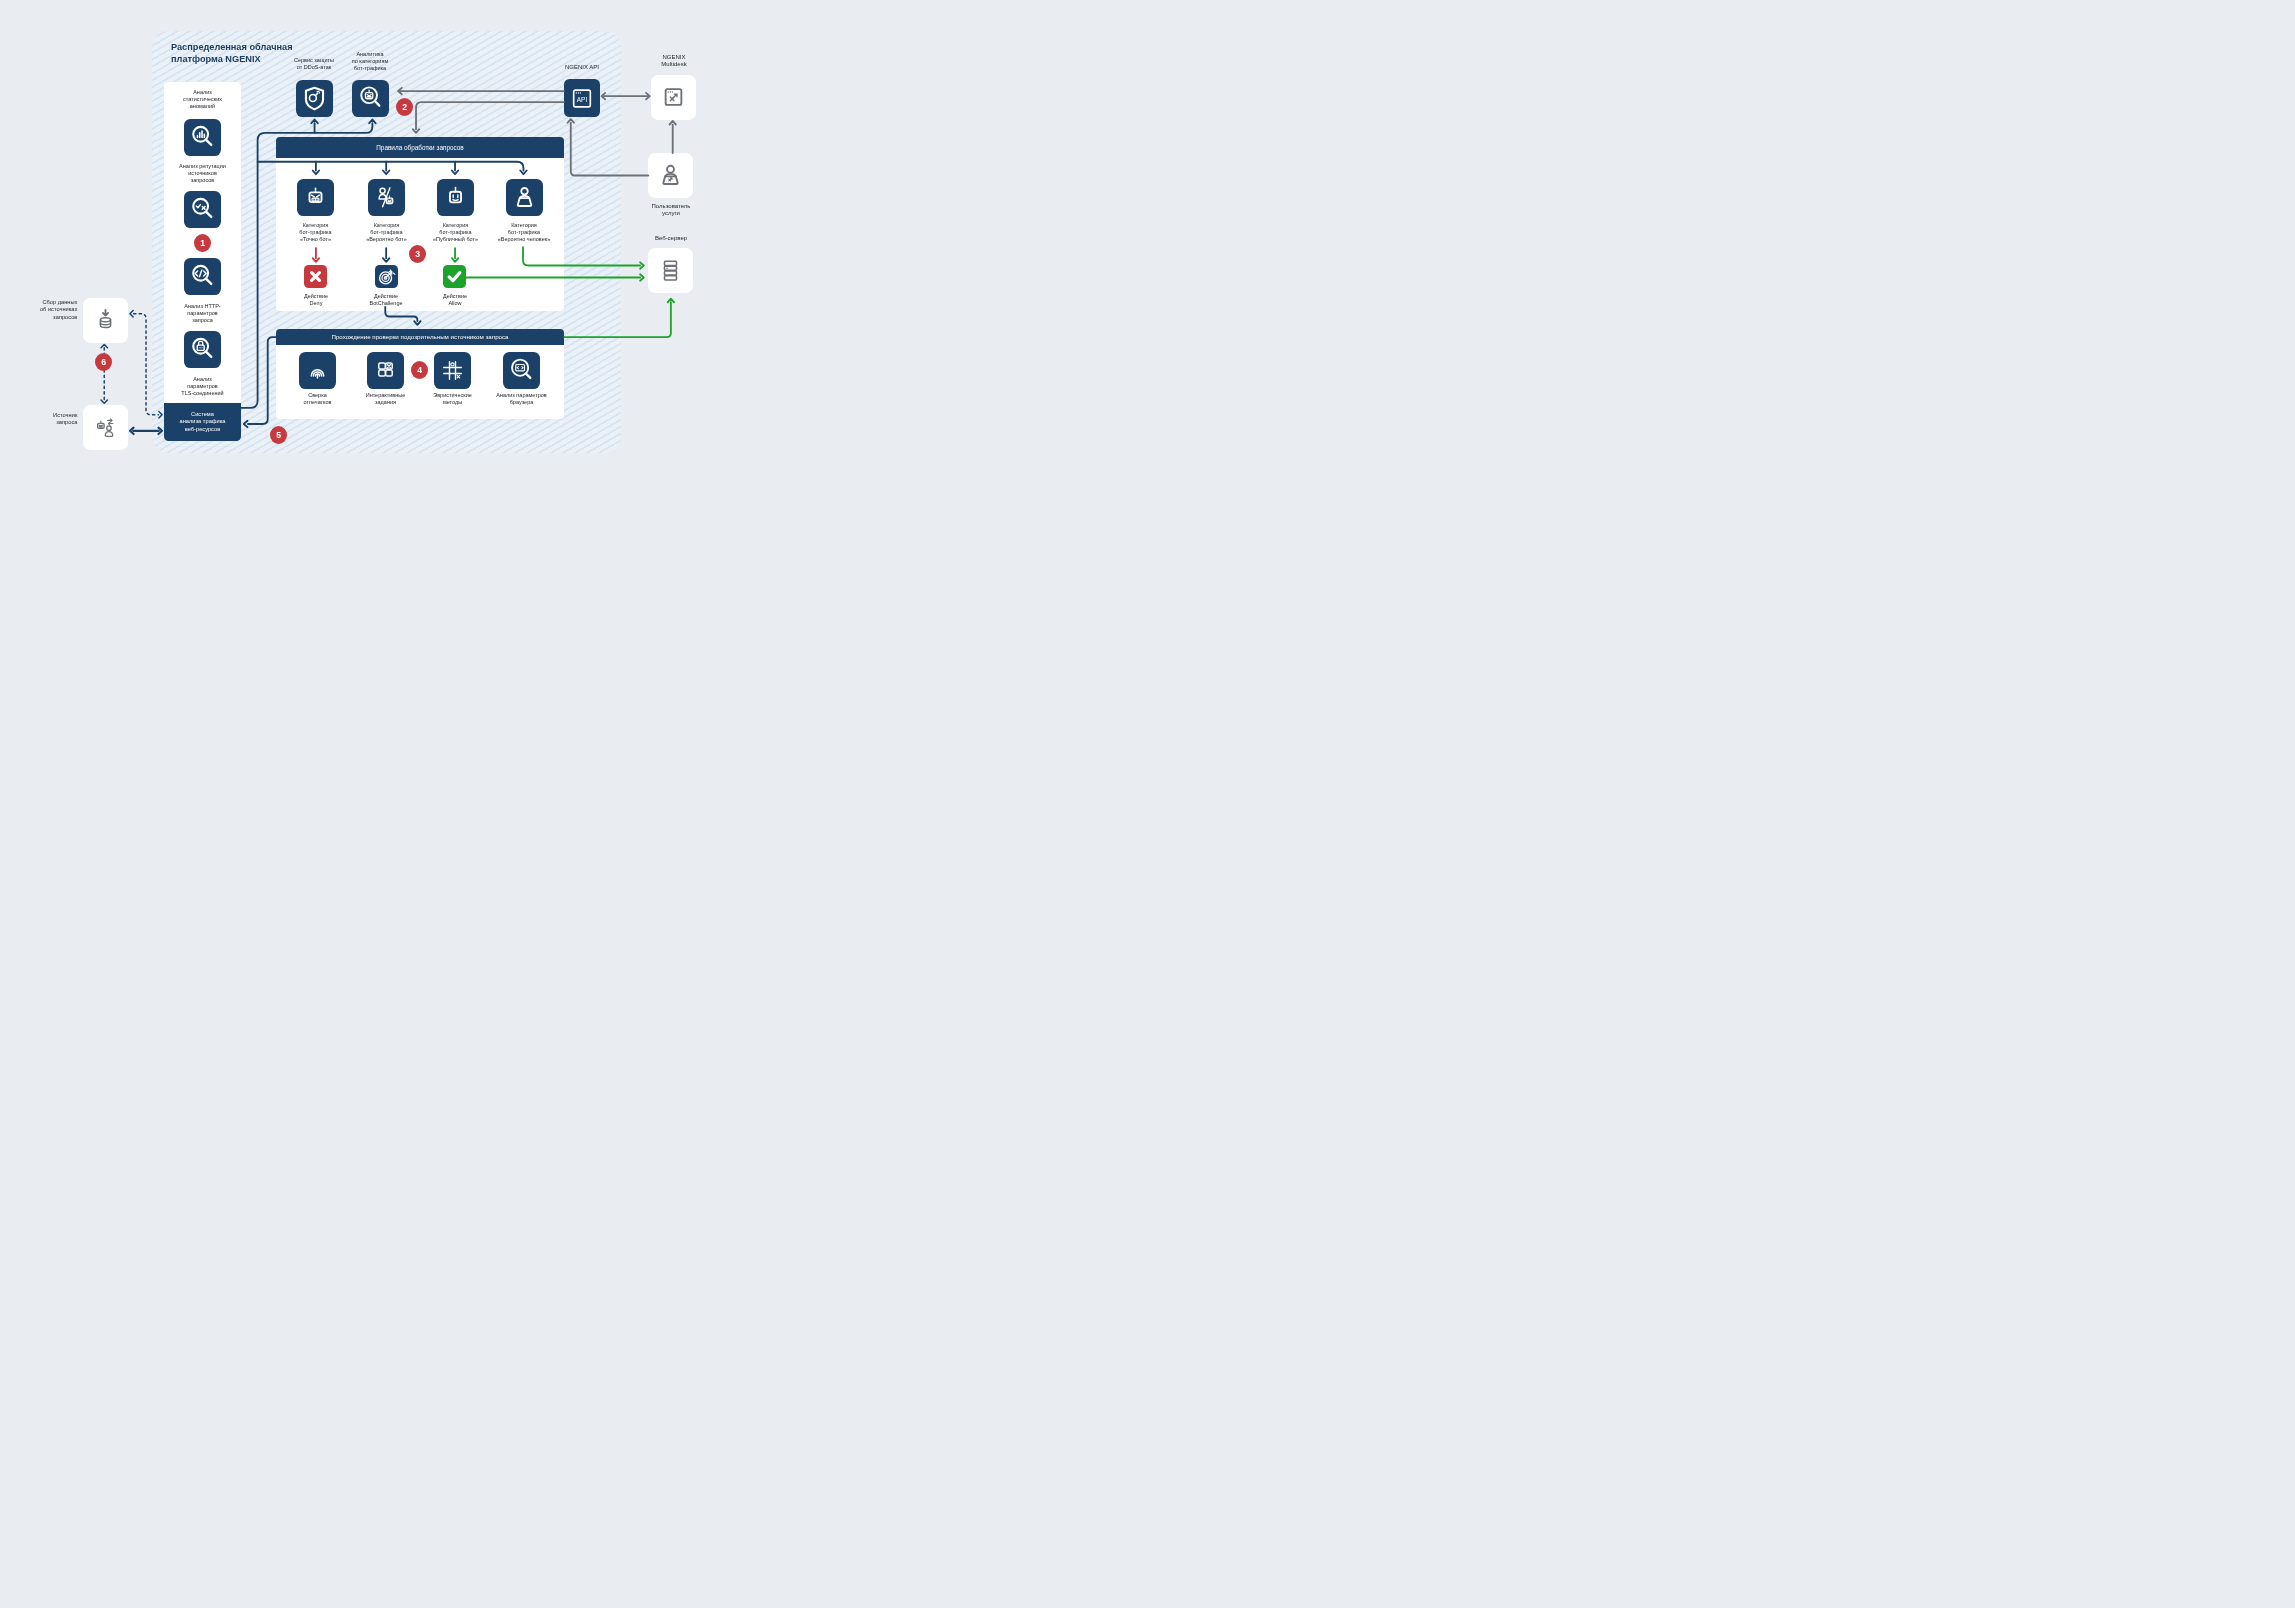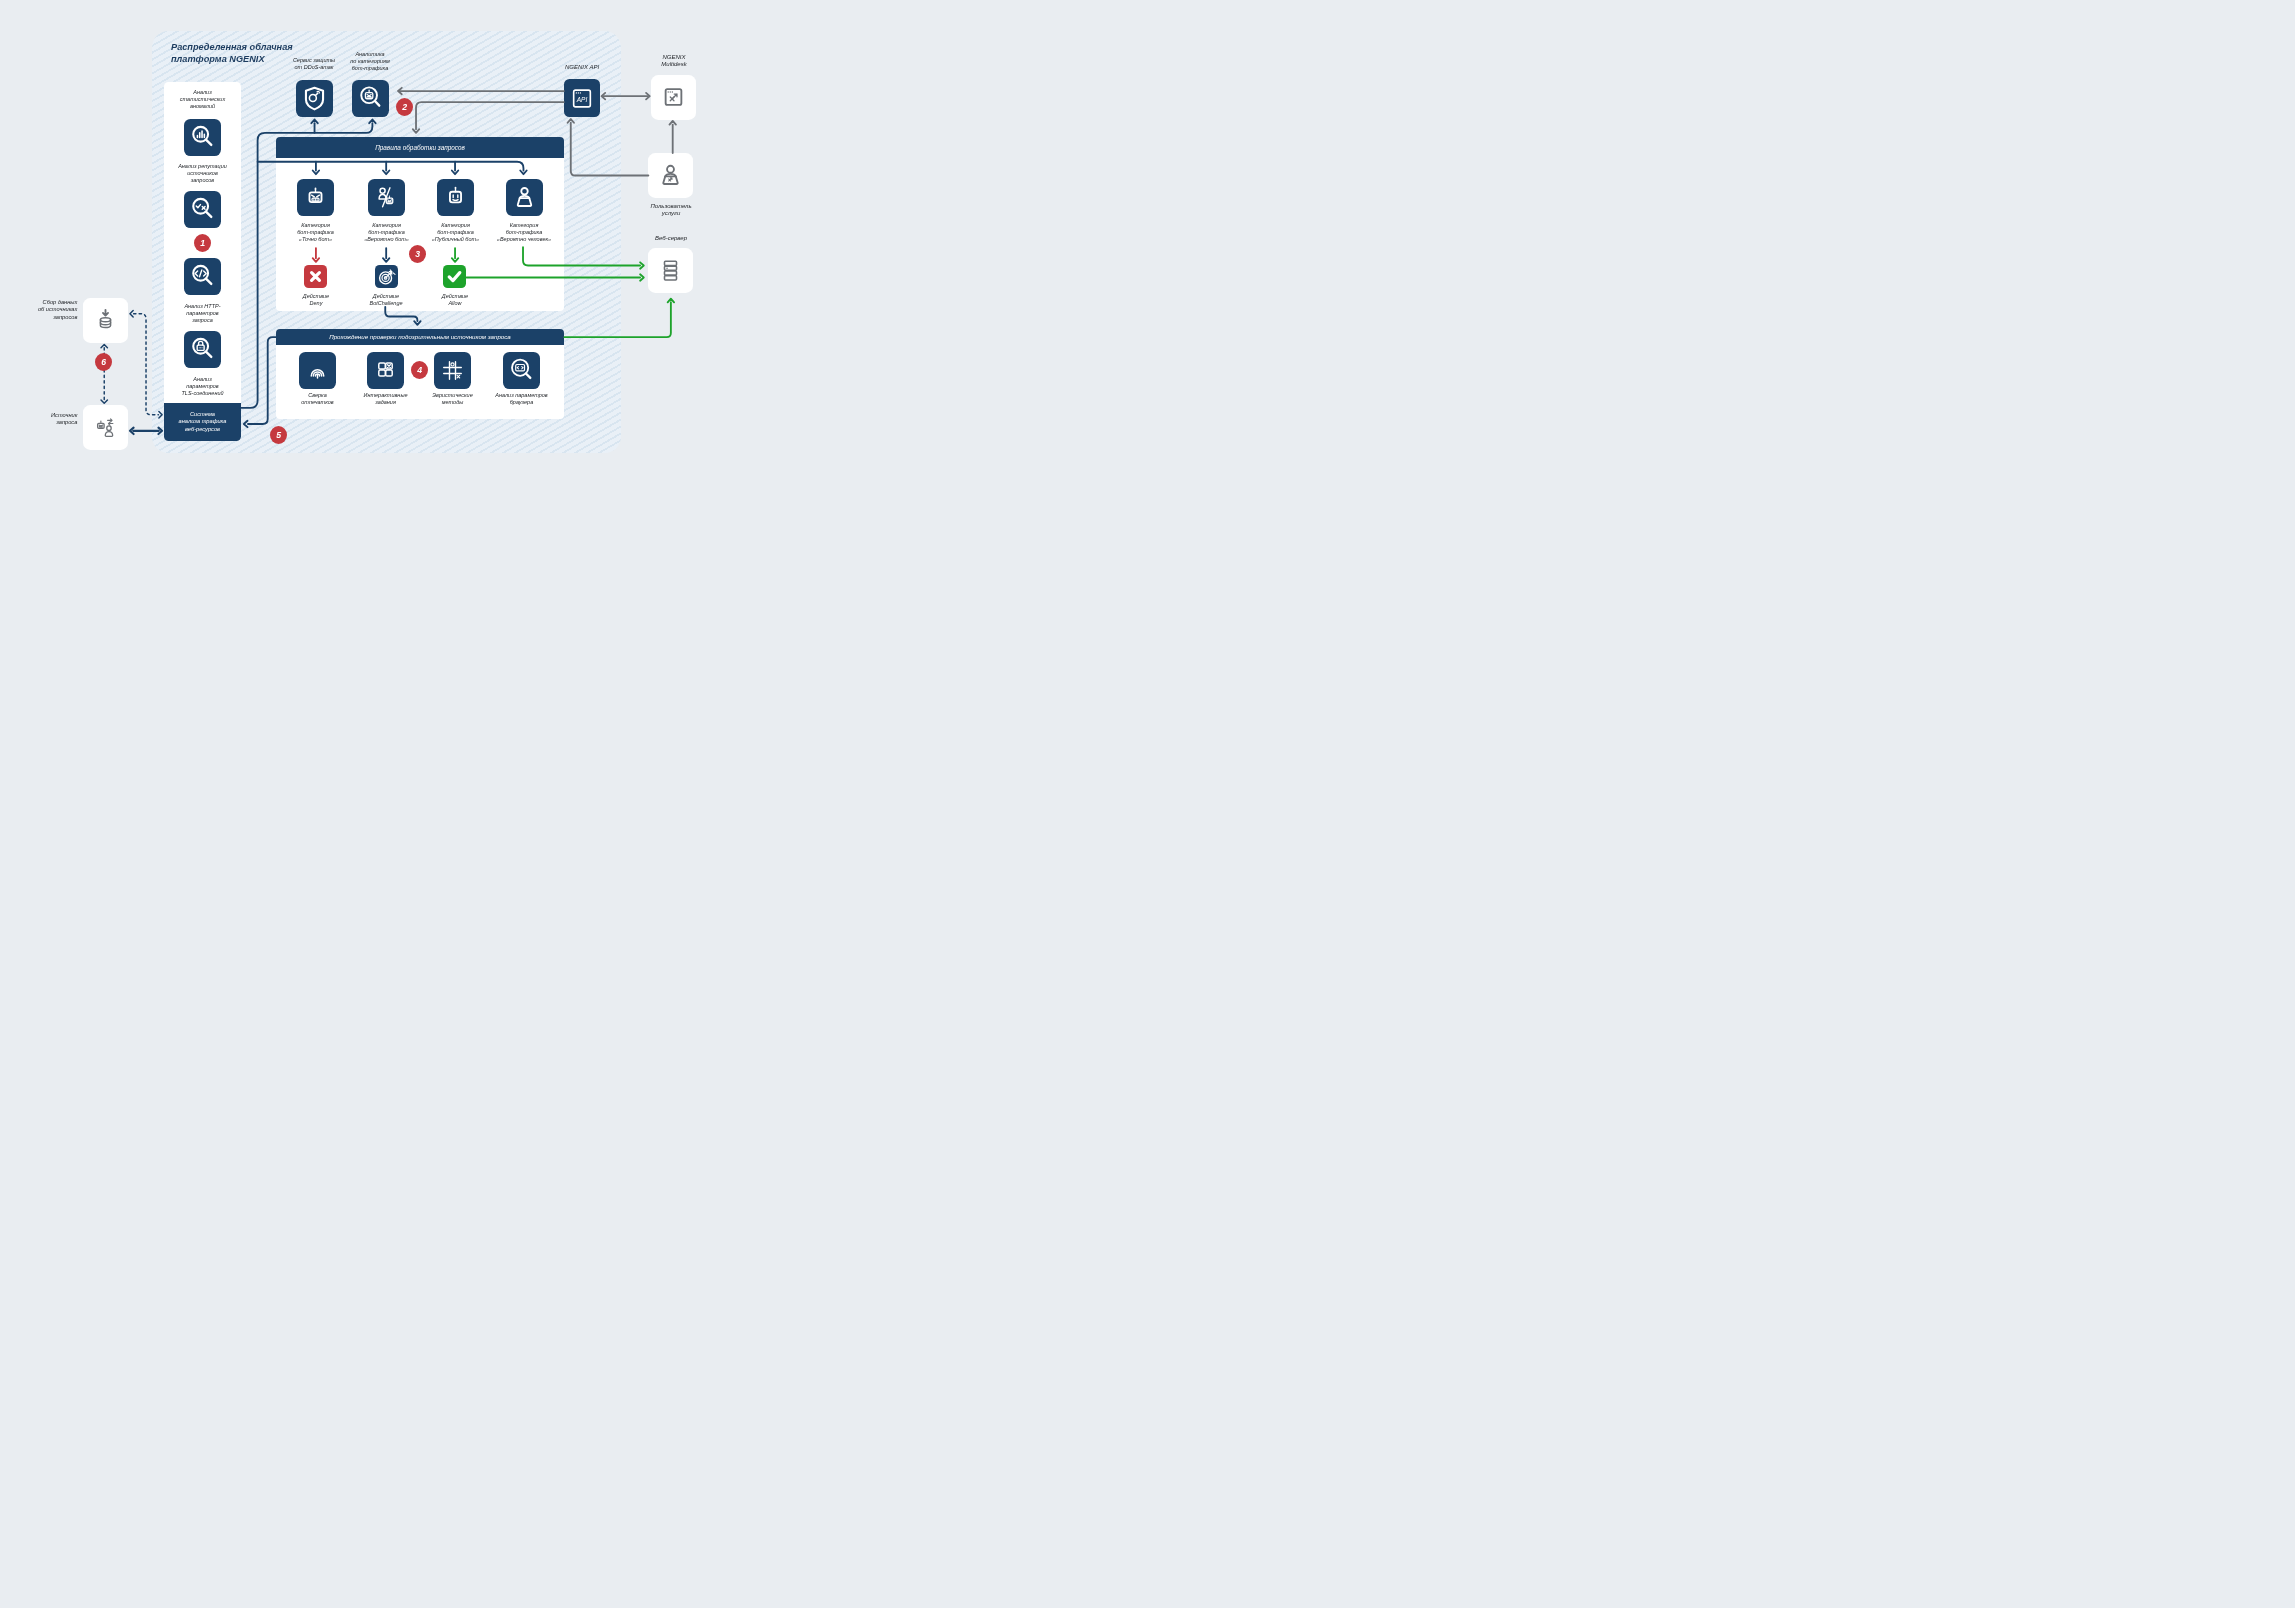--- a/index.html
+++ b/index.html
@@ -1,17 +1,17 @@
 <!DOCTYPE html>
 <html style="font-size:7.3px"><head>
 <meta charset="utf-8">
 <style>
   html,body{margin:0;padding:0;background:#e9edf1;}
   #canvas{position:relative;width:720px;height:487px;font-family:"Liberation Sans",sans-serif;color:#24272b;overflow:hidden;background:#e9edf1;}
-  .abs{position:absolute;font-style:italic;}
+  .abs{position:absolute;}
   .platform{background:repeating-linear-gradient(150deg,#d8e5f0 0 1.8px,#e9f0f7 1.8px 6px);border-radius:16.5px;}
   .title{font-size:9.2px;line-height:12px;font-weight:700;color:#1d3c5f;white-space:pre-line;}
   .whitecol{background:#fff;border-radius:4.6px;overflow:hidden;}
   .sysbox{background:#1b4168;color:#fff;font-size:5.7px;line-height:7.3px;text-align:center;white-space:pre-line;display:flex;align-items:center;justify-content:center;border-radius:0 0 4.6px 4.6px;}
   .lbl{font-size:5.5px;line-height:6.9px;text-align:center;white-space:pre-line;}
   .lbl-r{font-size:5.7px;line-height:7.3px;text-align:right;white-space:pre-line;}
   .navyicon{width:37px;height:37px;background:#1b4168;border-radius:6.4px;display:flex;align-items:center;justify-content:center;}
   .whitebox{width:45px;height:45px;background:#fff;border-radius:7.3px;display:flex;align-items:center;justify-content:center;box-shadow:0 0 0 0 rgba(0,0,0,0);}
   .panel{border-radius:4.1px;overflow:hidden;}
   .panelhdr{background:#1b4168;color:#fff;display:flex;align-items:center;justify-content:center;font-size:6.4px;}

